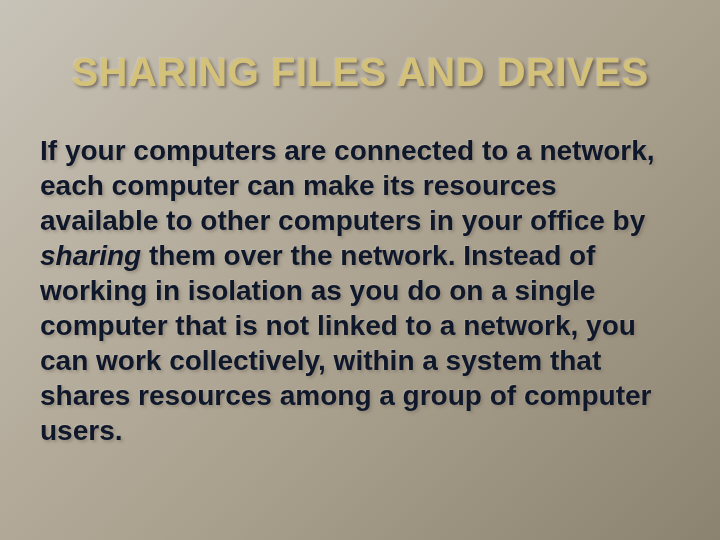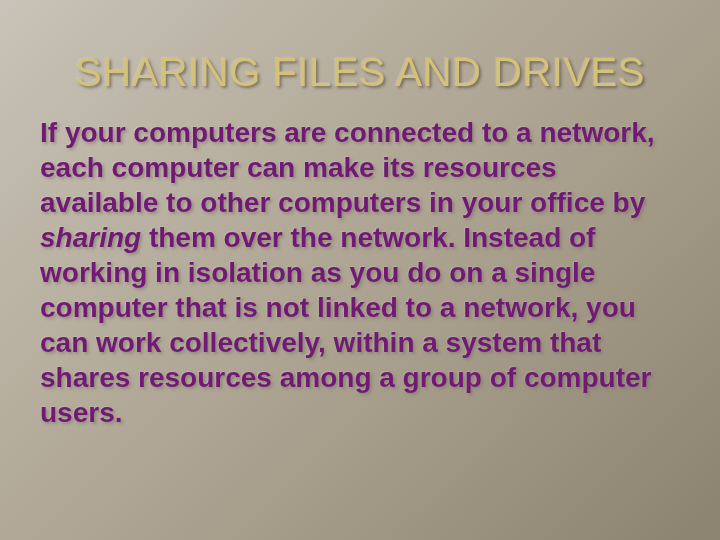--- a/index.html
+++ b/index.html
@@ -4,32 +4,32 @@
 <style>
   * { margin: 0; padding: 0; box-sizing: border-box; }
   html, body { width: 720px; height: 540px; overflow: hidden; }
   body {
     background: linear-gradient(135deg, #c8c3b8 0%, #b8b0a0 30%, #a89e8c 60%, #8c8270 100%);
     font-family: "Segoe UI", "Trebuchet MS", Arial, sans-serif;
     padding: 50px 40px 40px 40px;
   }
   .slide-title {
     font-size: 40px;
-    font-weight: 400;
+    font-weight: 700;
     letter-spacing: 0.5px;
     text-align: center;
     color: #d4c17a;
     text-shadow: 2px 2px 3px rgba(60, 50, 40, 0.5), -1px -1px 1px rgba(255,255,255,0.2);
-    margin-bottom: 20px;
+    margin-bottom: 38px;
   }
   .slide-body {
     font-size: 28px;
     font-weight: 700;
     line-height: 1.25;
-    color: #701a75;
+    color: #0f172a;
     text-shadow: 2px 2px 3px rgba(120, 110, 95, 0.5), -1px -1px 1px rgba(255,255,255,0.15);
   }
   .slide-body em {
     font-style: italic;
     font-weight: 700;
   }
 </style>
 </head>
 <body>
 

